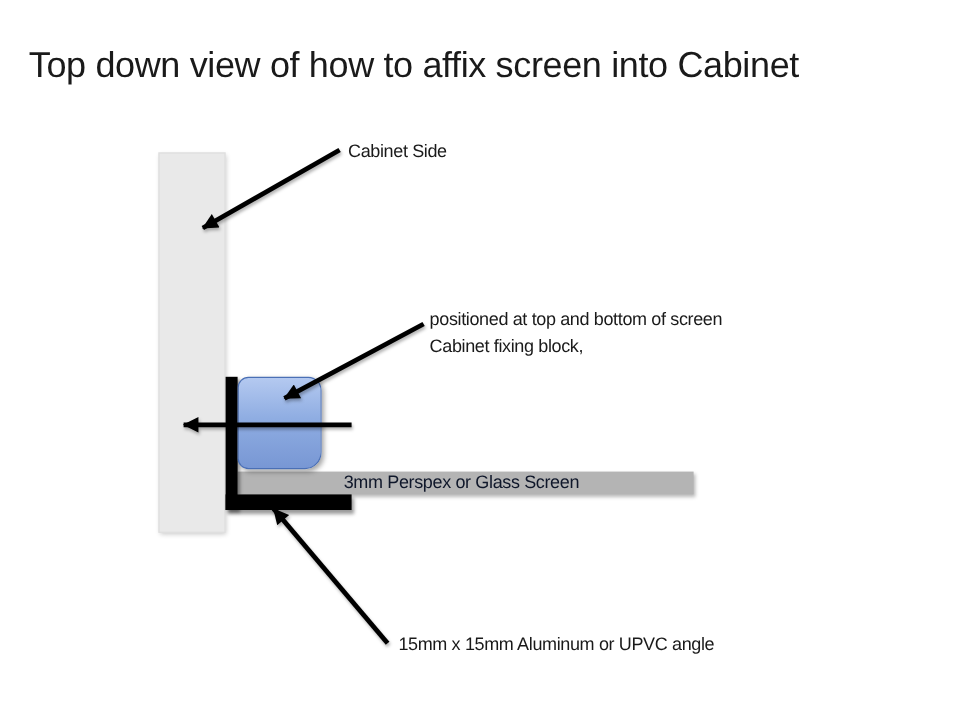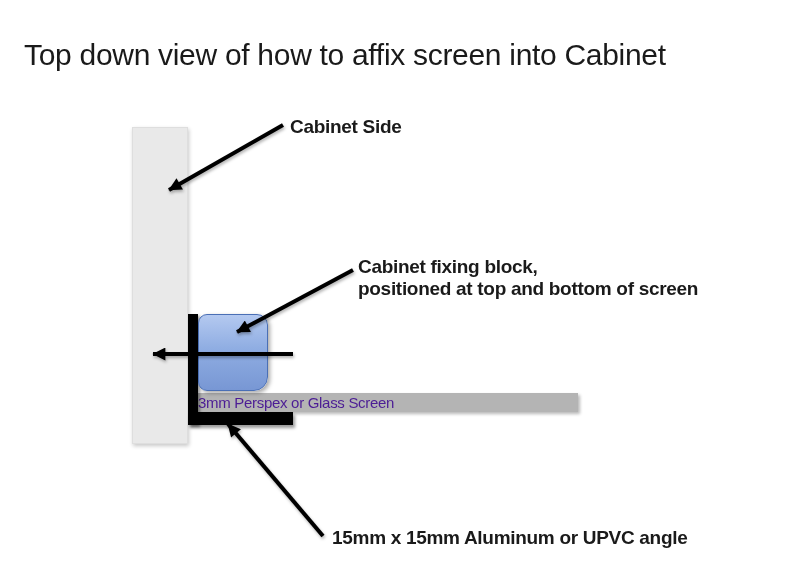--- a/index.html
+++ b/index.html
@@ -53,28 +53,28 @@
     border-radius:9px 11px 14px 9px;
     background:linear-gradient(180deg,var(--block-fill-top) 0%,var(--block-fill-mid) 45%,var(--block-fill-bottom) 100%);
     border:1.5px solid var(--block-border);
     box-shadow:2px 2px 4px rgba(0,0,0,0.35);
   }
   .screen-bar{
     position:absolute;left:198px;top:381px;width:380px;height:19px;
     background:var(--screen-fill);
     box-shadow:2px 2px 3px rgba(0,0,0,0.28);
     font-size:15px;letter-spacing:-0.3px;line-height:19px;
-    text-align:left;padding-right:7px;color:#4c1d95;
+    text-align:center;padding-right:7px;color:#0f172a;
     white-space:nowrap;
   }
 
   
   .label{
-    position:absolute;font-size:19px;letter-spacing:-0.3px;
-    line-height:22px;color:var(--text);white-space:nowrap;font-weight:bold;
+    position:absolute;font-size:15px;letter-spacing:-0.3px;
+    line-height:22px;color:var(--text);white-space:nowrap;
   }
   .label-cabinet-side{left:290px;top:104px;}
   .label-fixing-block{left:358px;top:244px;}
   .label-screw{left:298px;top:332px;}
   .label-angle{left:332px;top:515px;text-align:right;}
 
   
   svg.arrows{
     position:absolute;left:0;top:0;width:800px;height:584px;
     pointer-events:none;
@@ -91,22 +91,22 @@
   <h1 class="title">Top down view of how to affix screen into Cabinet</h1>
 
   <div class="cabinet-side"></div>
   <div class="screen-bar">3mm Perspex or Glass Screen</div>
   <div class="angle-vertical"></div>
   <div class="angle-horizontal"></div>
   <div class="fixing-block"></div>
 
   <div class="label label-cabinet-side">Cabinet Side</div>
   <div class="label label-fixing-block">
+    <div>positioned at top and bottom of screen</div>
     <div>Cabinet fixing block,</div>
-    <div>positioned at top and bottom of screen</div>
   </div>
   <div class="label label-angle">15mm x 15mm Aluminum or UPVC angle</div>
 
   <svg class="arrows" viewBox="0 0 800 584" xmlns="http://www.w3.org/2000/svg">
     <defs>
       <marker id="ah" viewBox="0 0 10 10" refX="9.5" refY="5" markerUnits="userSpaceOnUse" markerWidth="16" markerHeight="13" orient="auto">
         <path class="arrowhead-path" d="M0,0 L10,5 L0,10 z"></path>
       </marker>
     </defs>
     <line x1="283" y1="113" x2="169" y2="178" marker-end="url(#ah)"></line>

